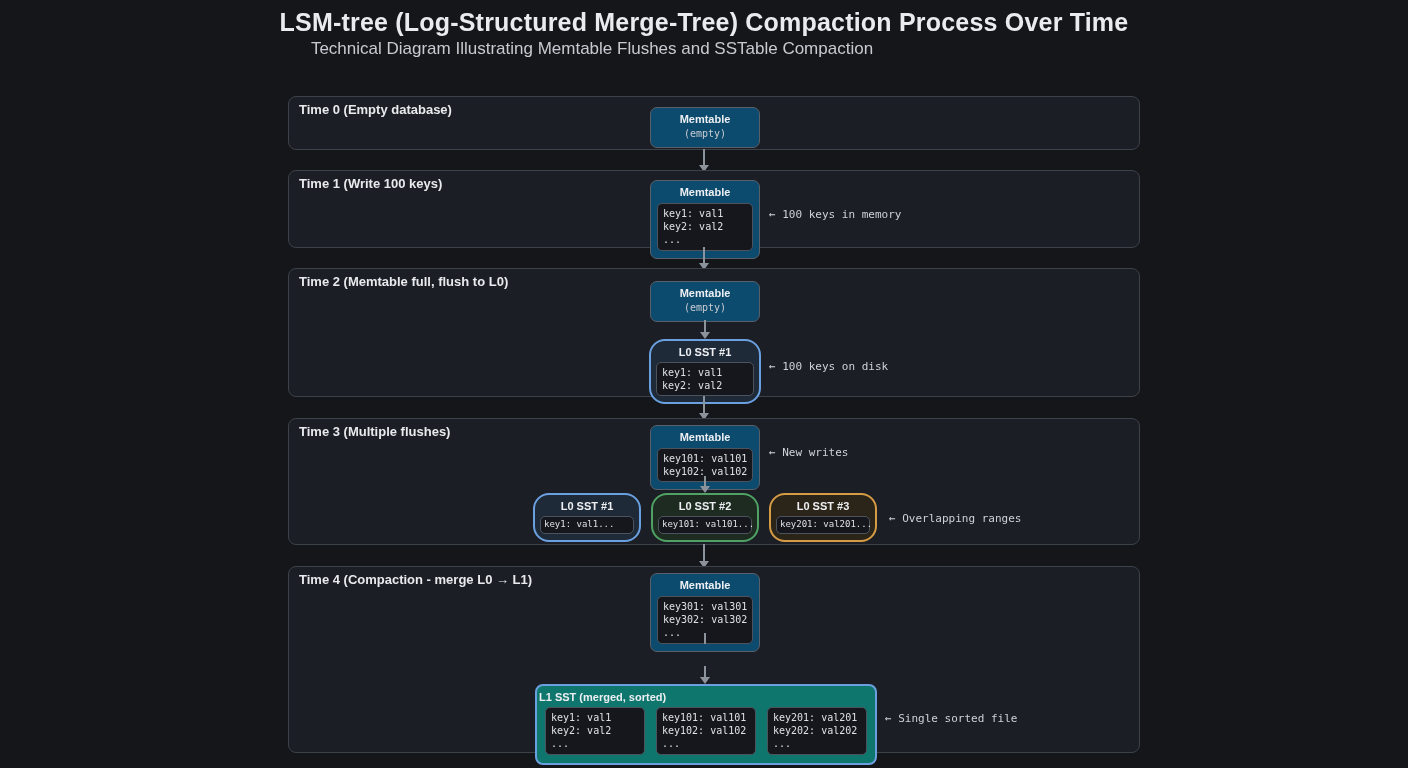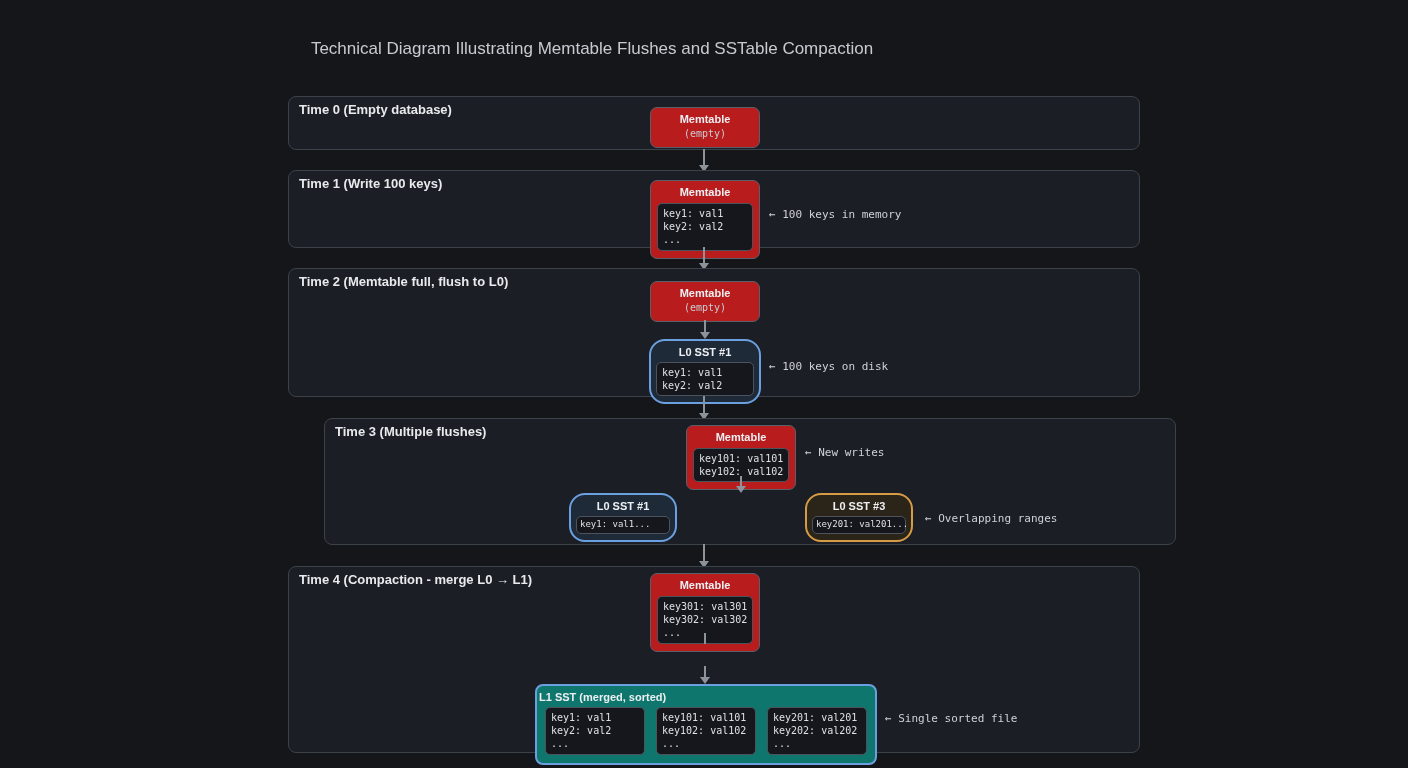--- a/index.html
+++ b/index.html
@@ -10,21 +10,21 @@
   .main-title { position:absolute; top:8px; left:0; width:1408px; text-align:center;
                 font-size:25px; font-weight:bold; color:#e9ebee; letter-spacing:0.2px; }
   .sub-title  { position:absolute; top:39px; left:0; width:1184px; text-align:center;
                 font-size:17px; color:#c7cad0; }
 
   .panel { position:absolute; left:288px; width:852px; background:#1b1e24;
            border:1px solid #3c424a; border-radius:8px; }
   .panel-title { position:absolute; left:10px; top:5px; font-size:13px; font-weight:bold;
                  color:#e8eaed; white-space:nowrap; }
 
-  .membox { position:absolute; width:110px; background:#b91c1c; border:1px solid #596069;
+  .membox { position:absolute; width:110px; background:#0c4a6e; border:1px solid #596069;
             border-radius:7px; text-align:center; padding-bottom:6px; }
   .box-hd { font-size:11px; font-weight:bold; color:#edeff2; padding:5px 2px 2px; }
   .mono-state { font-family:"DejaVu Sans Mono", monospace; font-size:10px; color:#c9ccd2; padding:1px 0 2px; }
 
   .kv { background:#15171c; border:1px solid #4d535d; border-radius:5px;
         font-family:"DejaVu Sans Mono", monospace; font-size:10px; line-height:1.32;
         color:#dde0e4; text-align:left; padding:3px 5px; margin:3px 6px 1px; white-space:nowrap; }
 
   .sst { position:absolute; border-radius:16px; text-align:center; padding-bottom:6px; }
   .sst .kv { margin:2px 5px 0; }
@@ -49,20 +49,21 @@
   .varrow::before { bottom:5px; }
   .varrow::after { content:""; position:absolute; left:50%; transform:translateX(-50%); bottom:0;
                 border-left:5px solid transparent; border-right:5px solid transparent;
                 border-top:7px solid #8d939b; }
 </style>
 </head>
 <body>
 
 <div id="stage">
 
+  <div class="main-title">LSM-tree (Log-Structured Merge-Tree) Compaction Process Over Time</div>
   <div class="sub-title">Technical Diagram Illustrating Memtable Flushes and SSTable Compaction</div>
 
   <div class="panel" style="top:96px; height:54px;padding-left:36px;">
     <div class="panel-title">Time 0 (Empty database)</div>
     <div class="membox" style="left:361px; top:10px;">
       <div class="box-hd">Memtable</div>
       <div class="mono-state">(empty)</div>
     </div>
   </div>
   <div class="varrow" style="left:698px; top:149px; height:23px;"></div>
@@ -92,35 +93,39 @@
       <div class="box-hd">L0 SST #1</div>
       <div class="kv">
         <div>key1: val1</div>
         <div>key2: val2</div>
       </div>
     </div>
     <div class="annotation" style="left:480px; top:91px;">← 100 keys on disk</div>
   </div>
   <div class="varrow" style="left:698px; top:396px; height:24px;"></div>
 
-  <div class="panel" style="top:418px; height:127px;margin-left:36px;">
+  <div class="panel" style="top:418px; height:127px;">
     <div class="panel-title">Time 3 (Multiple flushes)</div>
     <div class="membox" style="left:361px; top:6px;">
       <div class="box-hd">Memtable</div>
       <div class="kv">
         <div>key101: val101</div>
         <div>key102: val102</div>
       </div>
     </div>
     <div class="annotation" style="left:480px; top:27px;">← New writes</div>
     <div class="varrow" style="left:410px; top:57px; height:17px;"></div>
 
     <div class="sst sst-blue" style="left:244px; top:74px; width:108px;">
       <div class="box-hd">L0 SST #1</div>
       <div class="kv kv-slim">key1: val1...</div>
+    </div>
+    <div class="sst sst-green" style="left:362px; top:74px; width:108px;">
+      <div class="box-hd">L0 SST #2</div>
+      <div class="kv kv-slim">key101: val101...</div>
     </div>
     <div class="sst sst-orange" style="left:480px; top:74px; width:108px;">
       <div class="box-hd">L0 SST #3</div>
       <div class="kv kv-slim">key201: val201...</div>
     </div>
     <div class="annotation" style="left:600px; top:93px;">← Overlapping ranges</div>
   </div>
   <div class="varrow" style="left:698px; top:544px; height:24px;"></div>
 
   <div class="panel" style="top:566px; height:187px;">

